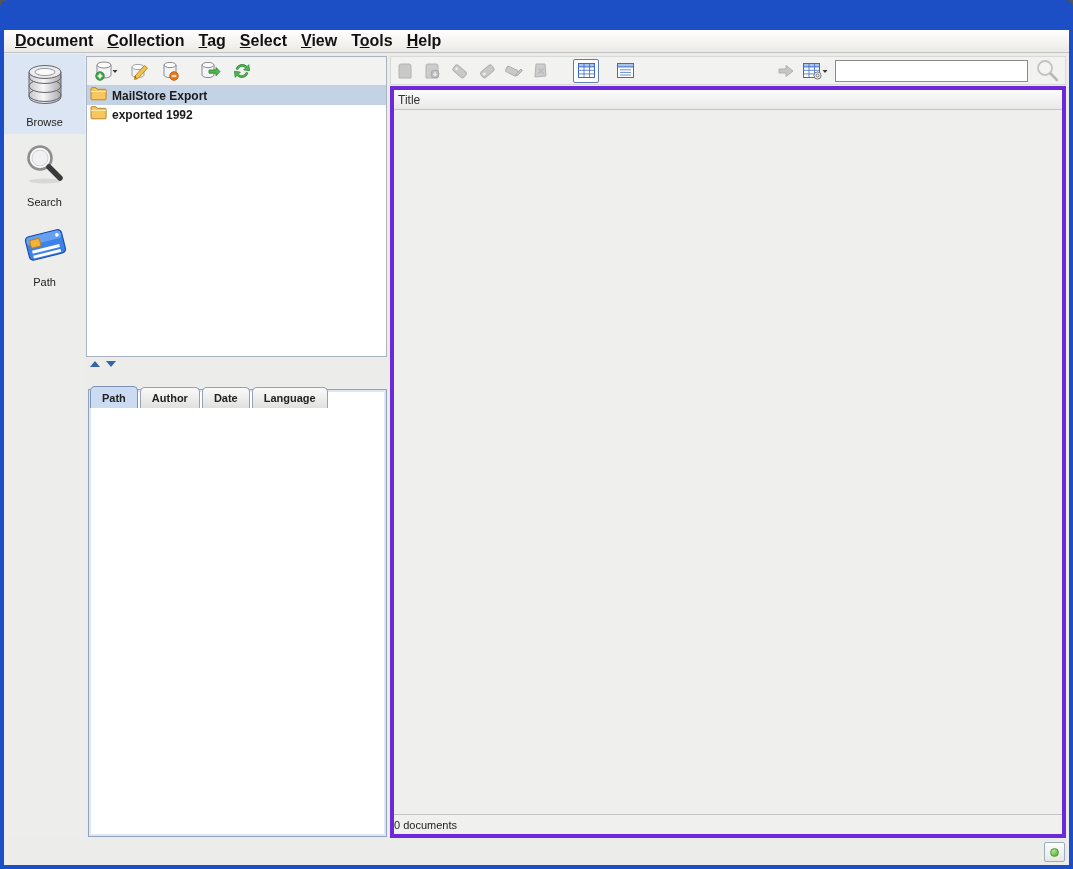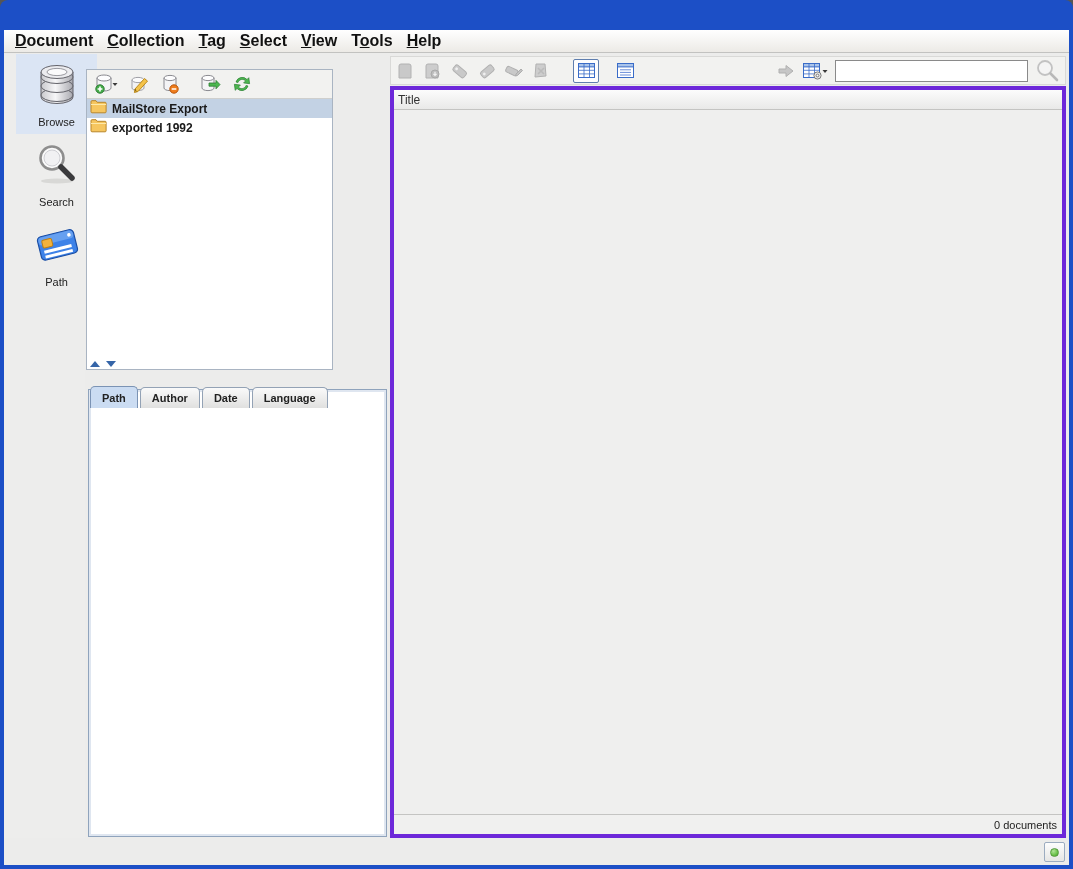--- a/index.html
+++ b/index.html
@@ -59,28 +59,28 @@
     padding:2px 7px; font-size:16px; font-weight:bold; color:#111; cursor:default;
   }
   .menu-item .mn { text-decoration:underline; }
 
   
   .sidebar {
     position:absolute; left:0; top:24px; width:81px; bottom:27px;
     background:#ededec;
   }
   .side-item {
-    width:100%; padding:8px 0 6px 0; text-align:center; cursor:pointer;margin-left:12px;
+    width:100%; padding:8px 0 6px 0; text-align:center; cursor:pointer;
   }
   .side-item.selected { background:#dbe5f4; }
   .side-item .side-label { display:block; font-size:11px; color:#222; margin-top:4px; }
 
   
   .coll-top {
-    position:absolute; left:82px; top:39px; width:247px; height:301px;
+    position:absolute; left:82px; top:26px; width:301px; height:301px;
     border:1px solid #a9b4c2; background:#fff;
     display:flex; flex-direction:column;
   }
   .coll-toolbar {
     height:29px; flex:none; background:#f2f2f0;
     border-bottom:1px solid #cfcfcd;
     display:flex; align-items:center; gap:11px; padding-left:7px;
   }
   .tool-btn { display:flex; align-items:center; cursor:pointer; }
   .tree { flex:1; background:#fff; overflow:hidden; }
@@ -144,21 +144,21 @@
   }
   .doc-header {
     height:20px; flex:none;
     background:linear-gradient(180deg,#fcfcfc,#e9e9e8);
     border-bottom:1px solid #c4c4c2;
     font-size:12px; color:#333; padding-left:4px; display:flex; align-items:center;
   }
   .doc-list { flex:1; background:#efefee; }
   .doc-status {
     height:20px; flex:none; background:#f0f0ef; border-top:1px solid #c4c4c2;
-    display:flex; align-items:center; justify-content:flex-end;
+    display:flex; align-items:center; 
     font-size:11px; color:#222; padding-right:5px;
   }
 
   
   .statusbar {
     position:absolute; left:0; right:0; bottom:0; height:27px; background:#ececeb;
   }
   .status-btn {
     position:absolute; right:4px; top:4px; width:21px; height:20px;
     border:1px solid #9cacc0; border-radius:2px;

